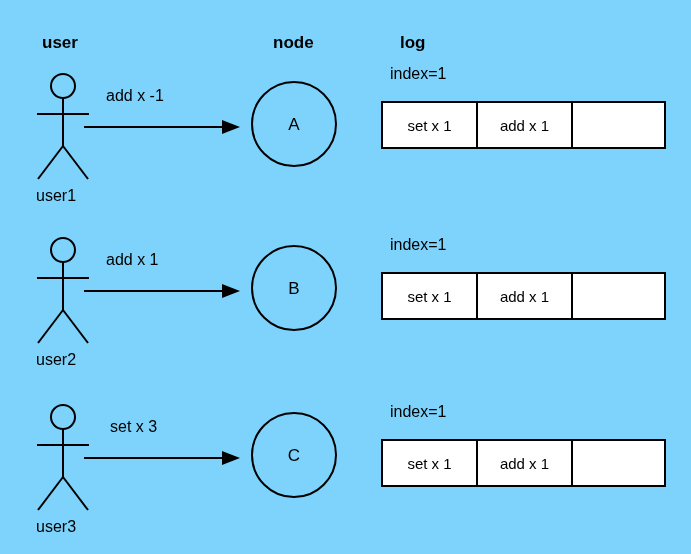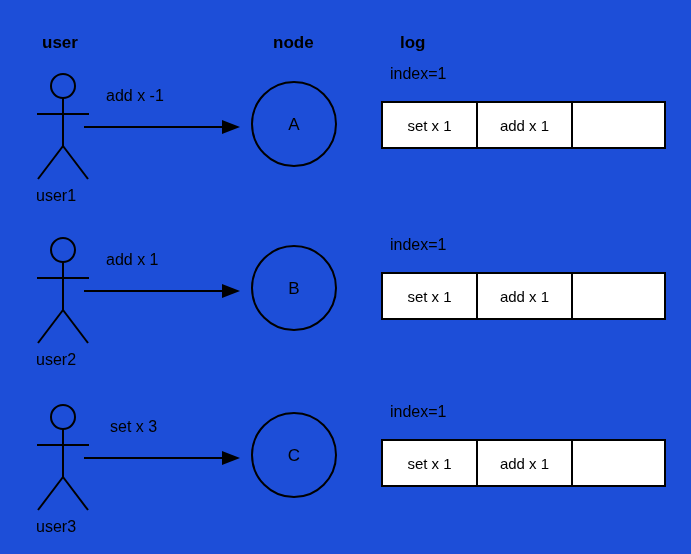--- a/index.html
+++ b/index.html
@@ -4,21 +4,21 @@
 <style>
   html, body {
     margin: 0;
     padding: 0;
     background: #ffffff;
   }
   #canvas {
     position: relative;
     width: 691px;
     height: 554px;
-    background: #1d4ed8;
+    background: #7dd3fc;
     overflow: hidden;
     font-family: "Liberation Sans", sans-serif;
   }
   svg { display: block; }
   .stroke {
     stroke: #000000;
     fill: none;
     stroke-width: 2;
     stroke-linecap: butt;
   }

